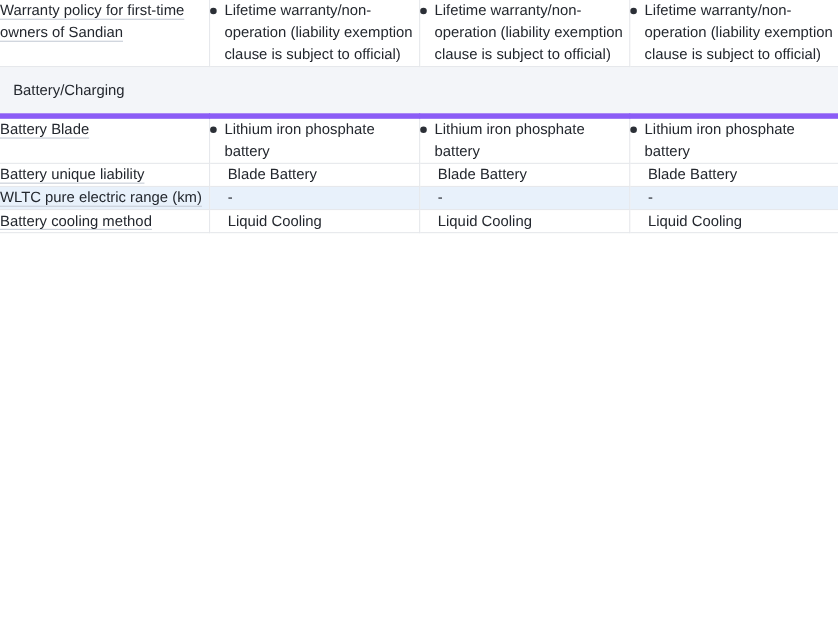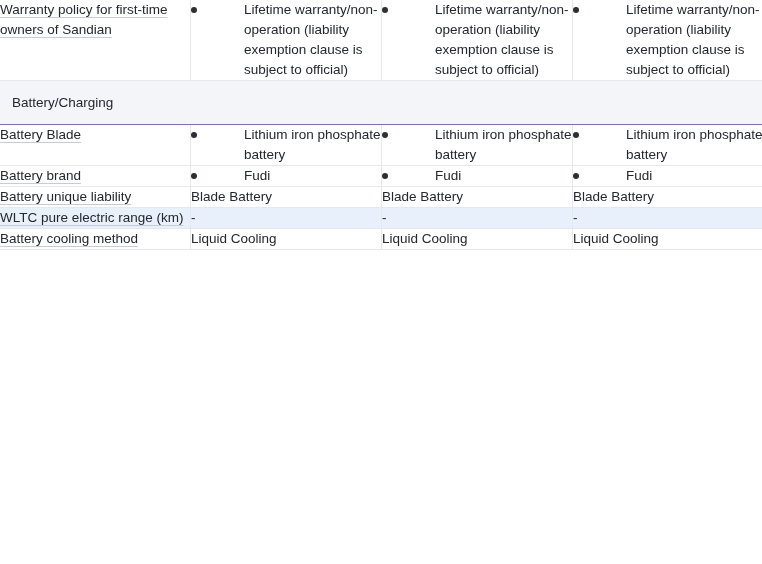--- a/index.html
+++ b/index.html
@@ -45,46 +45,46 @@
     text-decoration: underline;
     text-decoration-color: #c6ccd6;
     text-underline-offset: 3px;
     display: inline;
     cursor: pointer;
   }
   .value-text {
     font-size: 13.5px;
     line-height: 20px;
     color: #23272e;
+    margin-left: 16px;
   }
   .bullet-row {
     display: flex;
     align-items: flex-start;
-    gap: 40px;
   }
   .bullet-dot {
     flex: 0 0 auto;
     width: 6px;
     height: 6px;
     border-radius: 50%;
     background: #2b2f36;
     margin-top: 7px;
     margin-right: 7px;
   }
   .bullet-text {
     font-size: 13.5px;
     line-height: 20px;
     color: #23272e;
   }
   
   tr.section-row td {
     background: #f3f5f9;
     padding: 12px 12px;
     border-right: none;
-    border-bottom: 1px solid #8b5cf6;
+    border-bottom: 5px solid #8b5cf6;
   }
   .section-title {
     font-size: 13.5px;
     line-height: 18px;
     color: #23272e;
   }
   
   tr.highlight td {
     background: #e8f1fb;
   }
@@ -140,41 +140,20 @@
           </div>
         </td>
         <td class="value-cell last">
           <div class="bullet-row">
             <span class="bullet-dot"></span>
             <span class="bullet-text">Lithium iron phosphate battery</span>
           </div>
         </td>
       </tr>
       <tr class="data-row">
-        <td class="label-cell"><span class="label-text">Battery brand</span></td>
-        <td class="value-cell">
-          <div class="bullet-row">
-            <span class="bullet-dot"></span>
-            <span class="bullet-text">Fudi</span>
-          </div>
-        </td>
-        <td class="value-cell">
-          <div class="bullet-row">
-            <span class="bullet-dot"></span>
-            <span class="bullet-text">Fudi</span>
-          </div>
-        </td>
-        <td class="value-cell last">
-          <div class="bullet-row">
-            <span class="bullet-dot"></span>
-            <span class="bullet-text">Fudi</span>
-          </div>
-        </td>
-      </tr>
-      <tr class="data-row">
         <td class="label-cell"><span class="label-text">Battery unique liability</span></td>
         <td class="value-cell"><span class="value-text">Blade Battery</span></td>
         <td class="value-cell"><span class="value-text">Blade Battery</span></td>
         <td class="value-cell last"><span class="value-text">Blade Battery</span></td>
       </tr>
       <tr class="data-row highlight">
         <td class="label-cell"><span class="label-text">WLTC pure electric range (km)</span></td>
         <td class="value-cell"><span class="value-text">-</span></td>
         <td class="value-cell"><span class="value-text">-</span></td>
         <td class="value-cell last"><span class="value-text">-</span></td>

